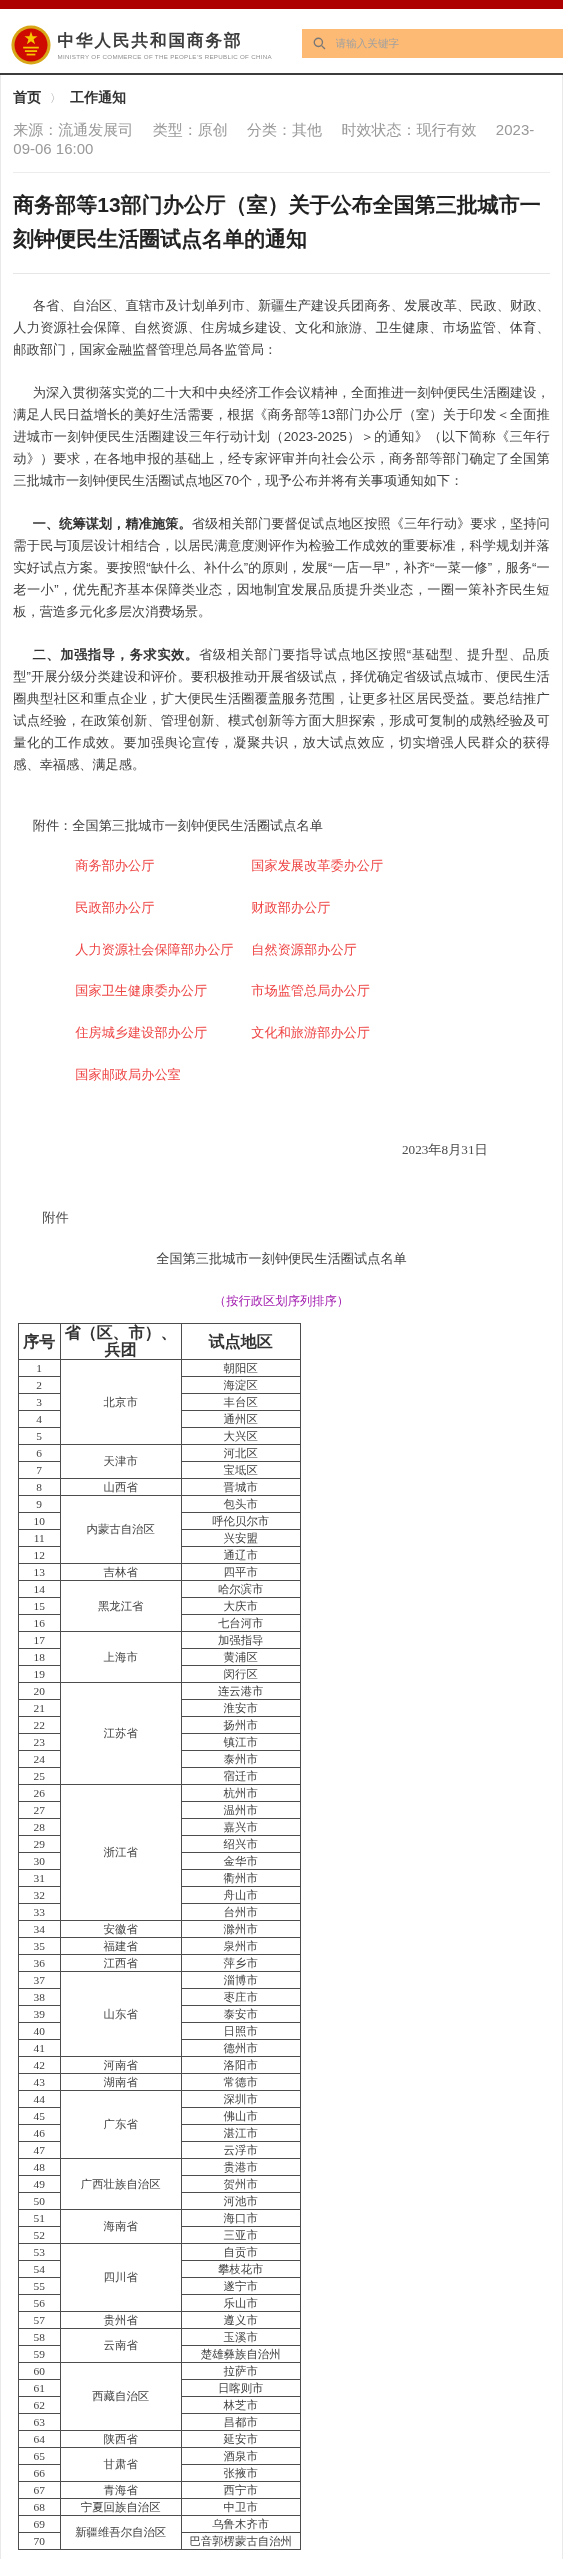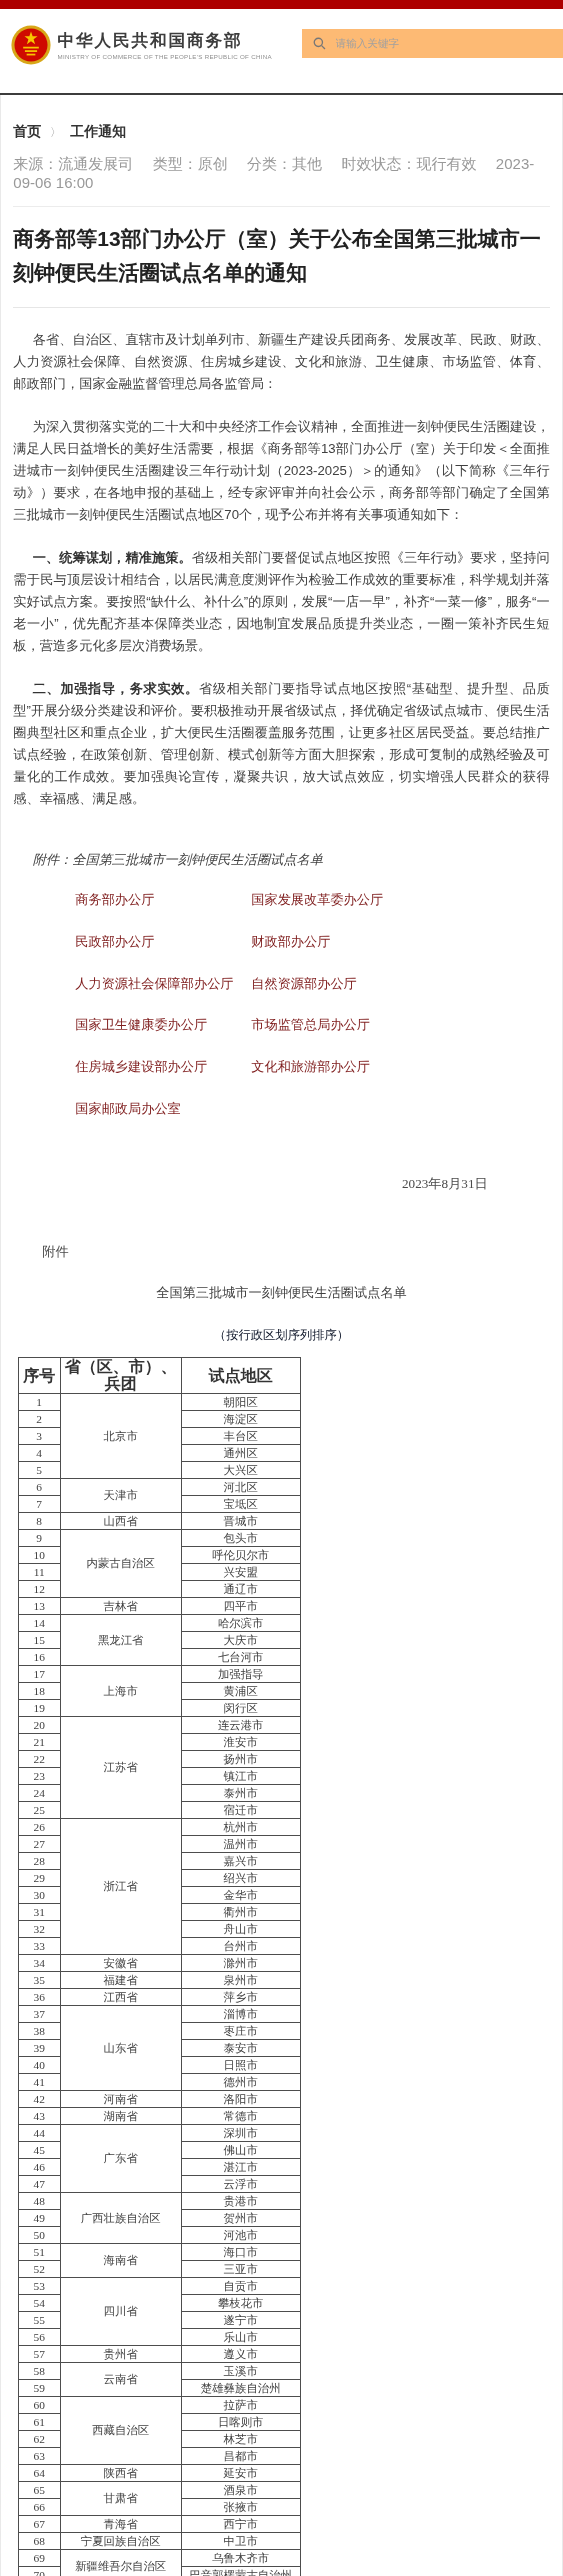--- a/index.html
+++ b/index.html
@@ -1,54 +1,54 @@
 <!DOCTYPE html>
 <html style="font-size:14px"><head>
 <meta charset="utf-8">
 <style>
   html,body{margin:0;padding:0;background:#fff;}
   body{width:563px;font-family:"Liberation Sans",sans-serif;color:#404040;}
   
   .topbar{height:8.8px;background:#ad0000;}
   
-  .site-header{height:84px;position:relative;background:#fff;}
+  .site-header{height:64px;position:relative;background:#fff;}
   .brand{position:absolute;left:10.6px;top:16px;display:flex;align-items:center;cursor:pointer;}
   .emblem{width:40px;height:40px;flex:0 0 40px;}
   .brand-text{margin-left:7px;}
   .site-title{font-size:16.7px;font-weight:700;color:#3d3d3d;letter-spacing:1.8px;line-height:21px;}
   .site-sub{font-size:6.2px;color:#8f8f8f;letter-spacing:0.3px;white-space:nowrap;margin-top:2.6px;}
   .searchbox{position:absolute;right:0;top:20px;width:261px;height:29px;background:#fdba74;display:flex;align-items:center;}
   .searchbox svg{margin:0 7px 0 11.4px;}
   .search-input{border:none;background:transparent;outline:none;font-size:10.6px;color:#555;width:176px;font-family:"Liberation Sans",sans-serif;}
   .search-input::placeholder{color:#a0a0a0;}
   .header-rule{height:1.8px;background:#3c3c3c;}
   
   .card{background:#fff;border-left:0.9px solid #e9e9e9;border-right:0.9px solid #e9e9e9;padding:0 12.3px 8.8px 12.3px;}
-  .breadcrumb{padding-top:28px;font-size:14px;font-weight:700;color:#333;}
+  .breadcrumb{padding-top:14px;font-size:14px;font-weight:700;color:#333;}
   .crumb-sep{color:#999;font-weight:400;margin:0 8.8px;font-size:11.4px;}
   .crumb{cursor:pointer;}
   .meta{margin-top:14px;font-size:15px;color:#999;}
   .meta span{margin-right:19.4px;}
   .rule-light{border:none;border-top:0.9px solid #ececec;margin:15px 0 0 0;}
   .article-title{margin:15px 0 0 0;font-size:21px;line-height:34px;font-weight:700;color:#222;}
   .rule-title{border:none;border-top:0.9px solid #e6e6e6;margin:17.6px 0 0 0;}
   .body-text{font-size:13.2px;line-height:22px;color:#404040;text-align:justify;}
   .body-text p{margin:21px 0;text-indent:19.4px;}
   .body-text p strong{color:#333;}
-  p.attachment{margin-top:39px;font-style:italic;}
+  p.attachment{margin-top:39px;}
   .attachment-name{cursor:pointer;}
   
-  .signers{margin-top:18px;padding-left:62px;font-family:"Liberation Serif",serif;font-size:13.2px;color:#7f1d1d;}
+  .signers{margin-top:18px;padding-left:62px;font-family:"Liberation Serif",serif;font-size:13.2px;color:#ef4444;}
   .signer-row{display:flex;margin-bottom:25px;line-height:16.7px;}
   .signer-left{width:176px;flex:0 0 176px;}
   .doc-date{margin-top:58px;text-align:right;padding-right:62px;font-family:"Liberation Serif",serif;font-size:13.2px;color:#4a4a4a;}
   
   .appendix-label{margin-top:50px;margin-left:29px;font-family:"Liberation Serif",serif;font-size:13.2px;color:#4a4a4a;}
   .appendix-title{margin-top:23px;text-align:center;font-family:"Liberation Serif",serif;font-size:13.2px;color:#3f3f3f;}
-  .appendix-subtitle{margin-top:25px;text-align:center;font-family:"Liberation Serif",serif;font-size:12.3px;color:#0f172a;}
+  .appendix-subtitle{margin-top:25px;text-align:center;font-family:"Liberation Serif",serif;font-size:12.3px;color:#a21caf;}
   table.roster{border-collapse:collapse;margin:12.3px 0 0 4.4px;table-layout:fixed;width:283px;font-family:"Liberation Serif",serif;}
   table.roster th,table.roster td{border:0.9px solid #4d4d4d;text-align:center;padding:0;overflow:hidden;}
   table.roster th{height:17.6px;font-size:16px;font-weight:700;color:#333;line-height:17.6px;}
   table.roster td{height:16px;line-height:16px;font-size:11.4px;color:#3f3f3f;}
   .col-seq{width:42px;}.col-prov{width:121px;}.col-area{width:119px;}
 </style>
 </head>
 <body>
 
 <div class="topbar"></div>

